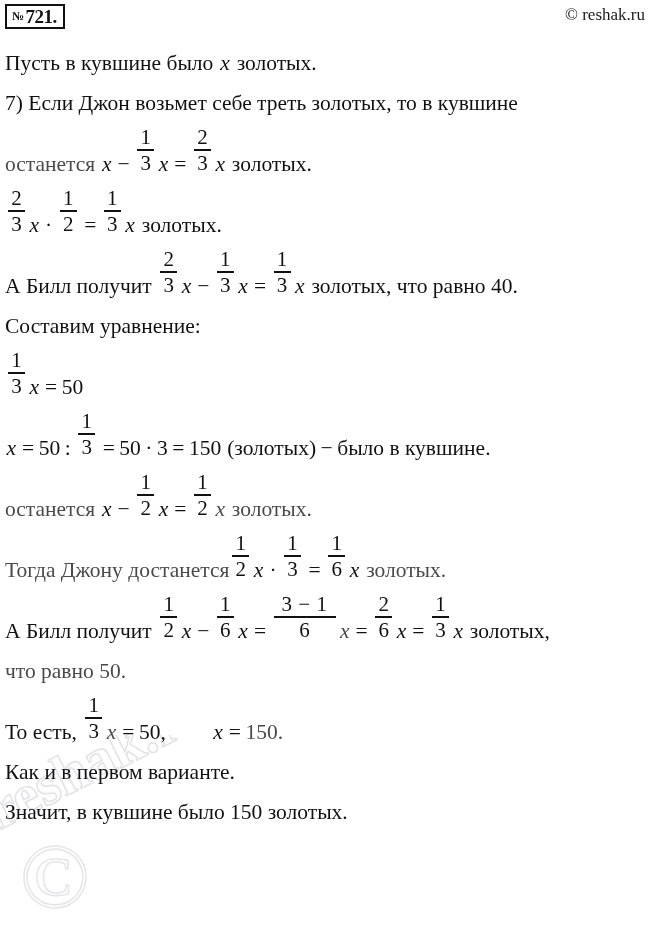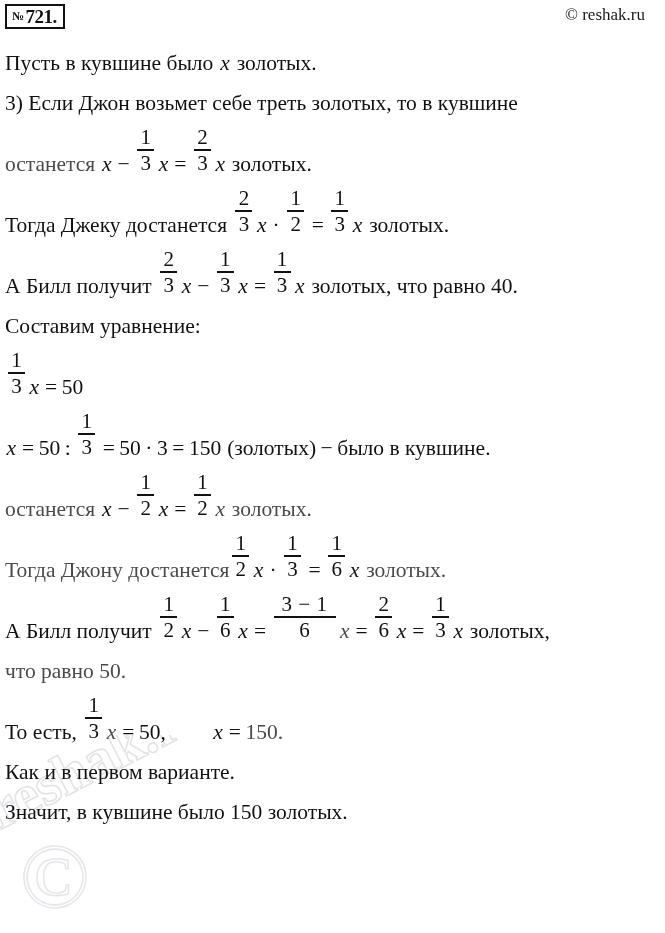--- a/index.html
+++ b/index.html
@@ -165,21 +165,21 @@
     </div>
     <div class="copyright">© reshak.ru</div>
   </div>
 
   <div class="line plain">
     <span class="txt">Пусть в кувшине было </span>
       <span class="var">x</span>
       <span class="txt"> золотых.</span>
   </div>
 
-  <div class="line plain">3) Если Джон возьмет себе треть золотых, то в кувшине</div>
+  <div class="line plain">7) Если Джон возьмет себе треть золотых, то в кувшине</div>
 
   <div class="line math">
     <span class="txt faded">останется </span>
     <span class="var">x</span>
     <span class="op">−</span>
     <span class="frac">
       <span class="num">1</span>
       <span class="bar"></span>
       <span class="den">3</span>
     </span>
@@ -188,21 +188,20 @@
     <span class="frac">
       <span class="num">2</span>
       <span class="bar"></span>
       <span class="den">3</span>
     </span>
     <span class="var">x</span>
     <span class="txt"> золотых.</span>
   </div>
 
   <div class="line math">
-    <span class="txt">Тогда Джеку достанется </span>
     <span class="frac">
       <span class="num">2</span>
       <span class="bar"></span>
       <span class="den">3</span>
     </span>
     <span class="var">x</span>
     <span class="op">·</span>
     <span class="frac">
       <span class="num">1</span>
       <span class="bar"></span>

